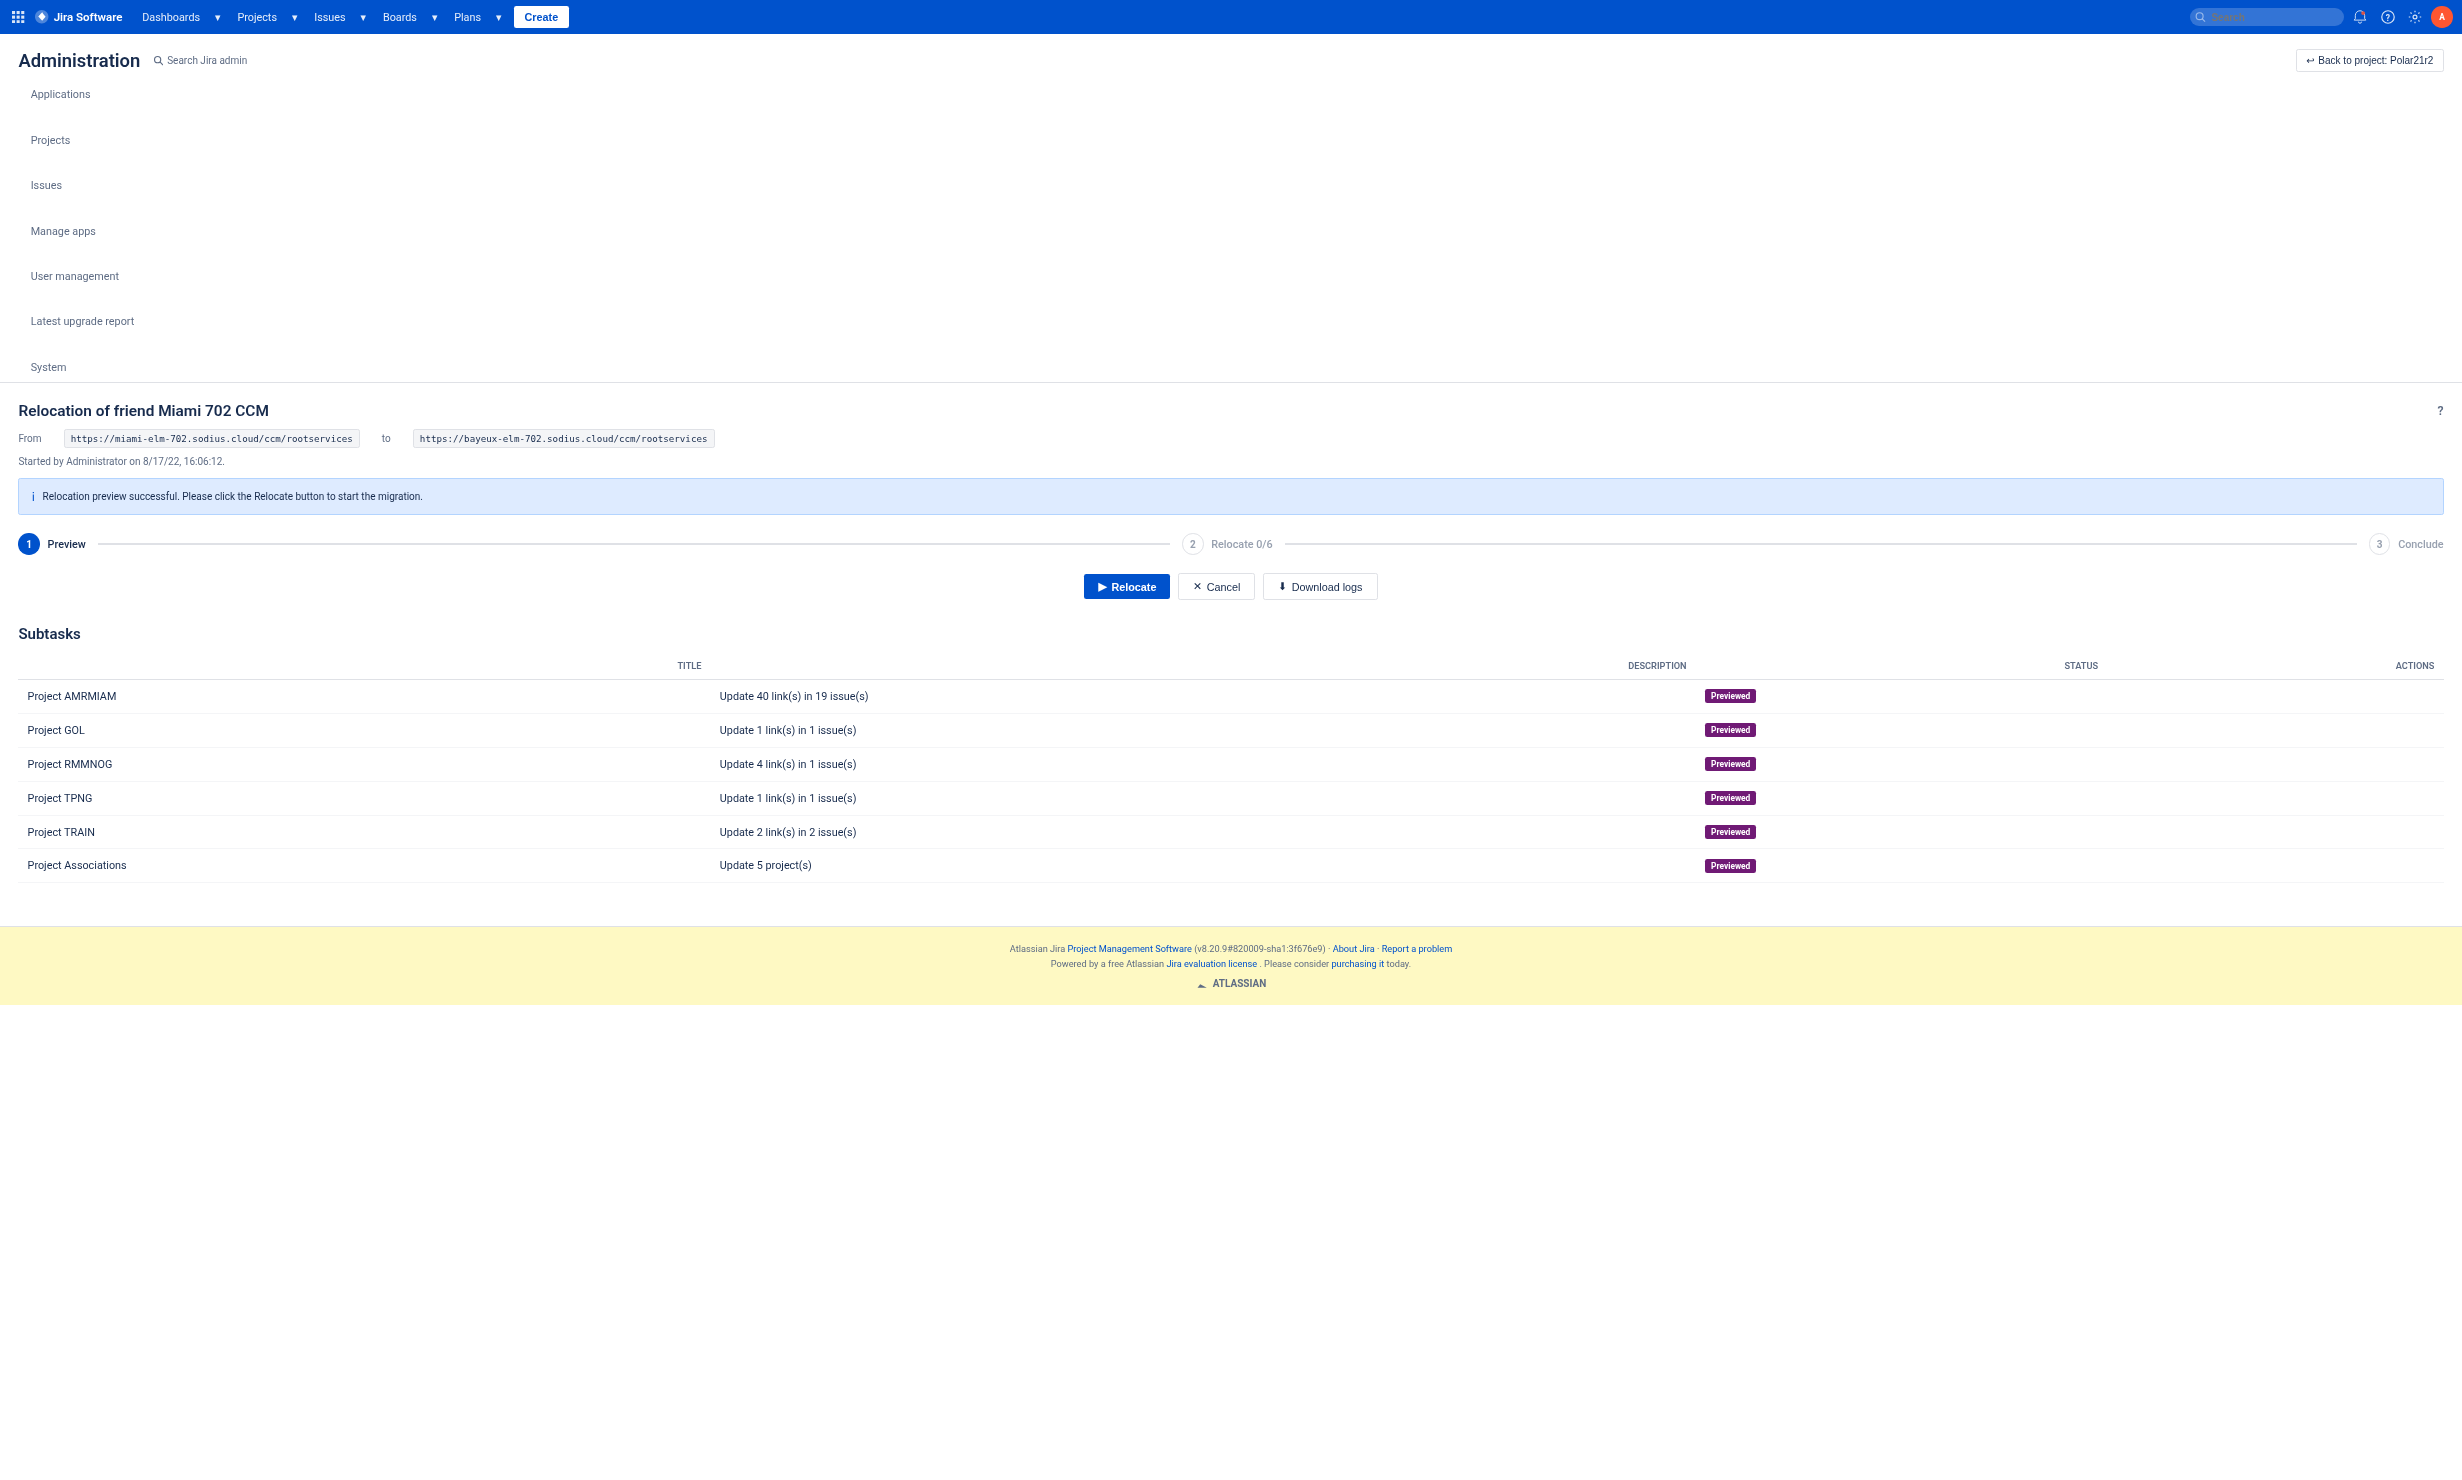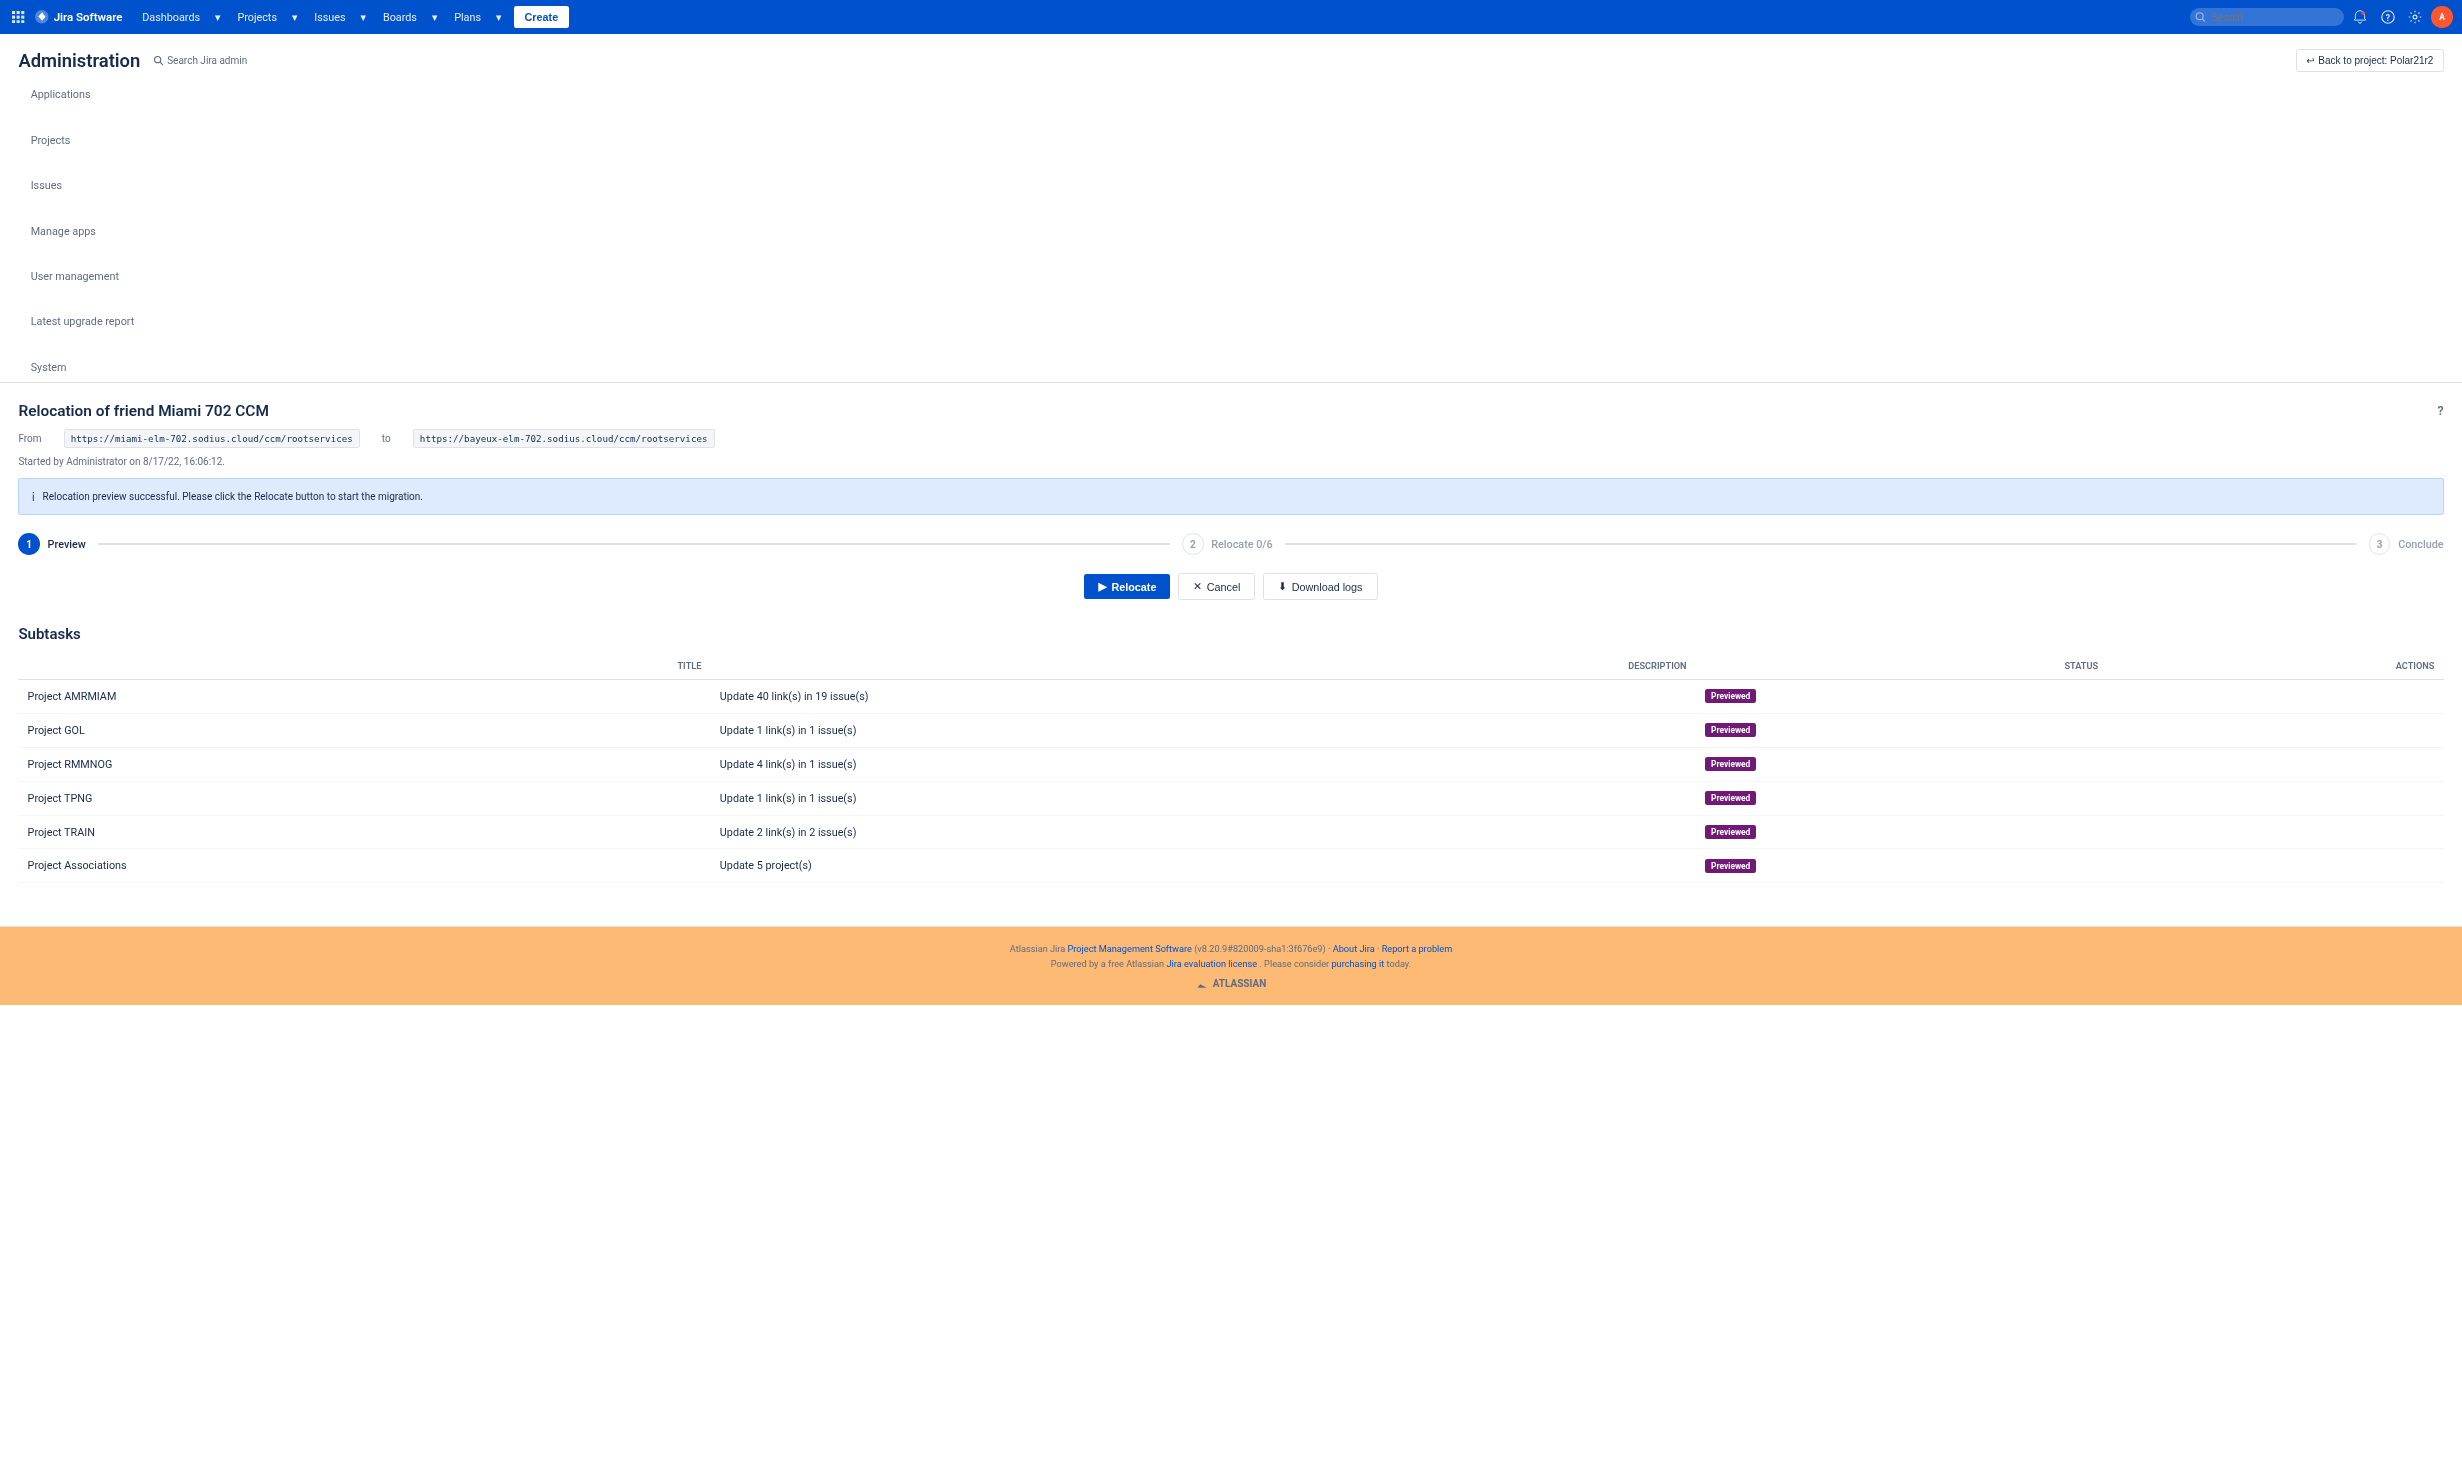--- a/index.html
+++ b/index.html
@@ -44,20 +44,21 @@
     .topnav-right { display: flex; align-items: center; gap: 4.6px; margin-left: auto; }
     .topnav-search {
       background: rgba(255,255,255,0.2);
       border: none;
       border-radius: 9px;
       color: rgba(255,255,255,0.8);
       padding: 3.8px 7.7px 3.8px 21.5px;
       font-size: 10px;
       width: 154px;
       cursor: pointer;
+      font-weight: bold;
     }
     .search-wrap { position: relative; }
     .search-wrap svg { position: absolute; left: 5.4px; top: 50%; transform: translateY(-50%); opacity: 0.7; }
     .topnav-icon-btn { width: 23px; height: 23px; display: flex; align-items: center; justify-content: center; cursor: pointer; border-radius: 50%; color: #fff; opacity: 0.85; }
     .avatar-circle { width: 21.5px; height: 21.5px; border-radius: 50%; background: #ff5630; display: flex; align-items: center; justify-content: center; font-size: 8.4px; color: #fff; font-weight: 700; cursor: pointer; }
 
     
     .admin-header {
       padding: 15.4px 18.4px 0;
       border-bottom: 0.8px solid #dfe1e6;
@@ -197,21 +198,21 @@
       color: #fff;
       border-radius: 2.3px;
       padding: 2.3px 6.1px;
       font-size: 8.4px;
       font-weight: 700;
       display: inline-block;
     }
 
     
     .footer {
-      background: #fdba74;
+      background: #fef9c3;
       border-top: 0.8px solid #dfe1e6;
       padding: 15.4px 18.4px;
       text-align: center;
       font-size: 9.2px;
       color: #5e6c84;
     }
     .footer a { color: #0052cc; text-decoration: none; }
     .footer-atlassian { margin-top: 7.7px; font-size: 10px; font-weight: 700; color: #5e6c84; display: flex; align-items: center; justify-content: center; gap: 4.6px; }
   </style>
 </head>

